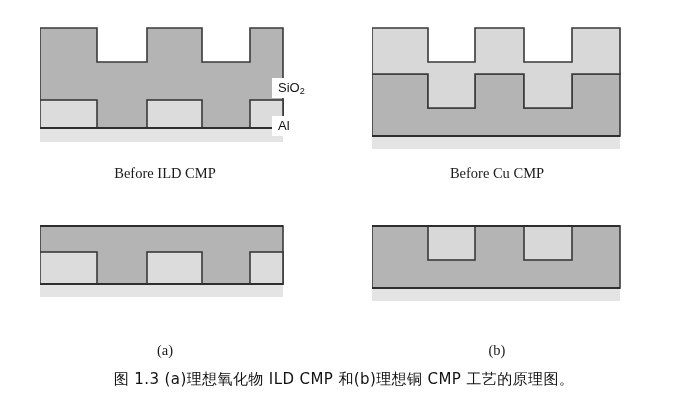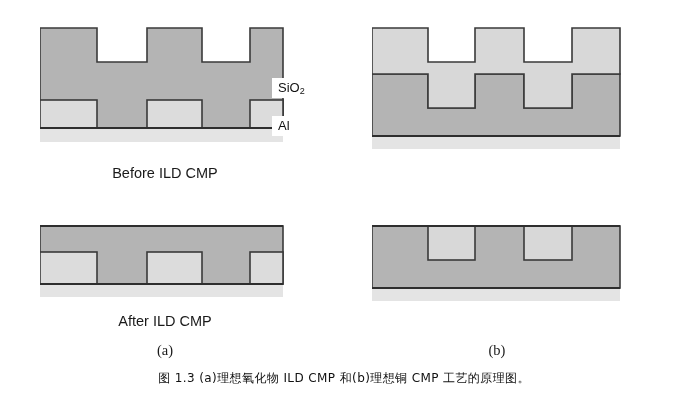--- a/index.html
+++ b/index.html
@@ -54,21 +54,21 @@
     position: relative;
     top: 2px;
   }
 
   #label-sio2-a { left: 232px; top: 60px; }
   #label-al-a   { left: 232px; top: 98px; }
 
   
   .stage-caption {
     position: absolute;
-    font-family: Liberation Sans, sans-serif;
+    font-family: Liberation Serif, serif;
     font-size: 14.5px;
     color: #1a1a1a;
     text-align: center;
     white-space: nowrap;
   }
   #cap-a-before { left: 40px;  top: 165px; width: 250px; }
   #cap-b-before { left: 372px; top: 165px; width: 250px; }
   #cap-a-after  { left: 40px;  top: 313px; width: 250px; }
   #cap-b-after  { left: 372px; top: 313px; width: 250px; }
 
@@ -85,21 +85,21 @@
   #sub-b { left: 372px; top: 342px; width: 250px; }
 
   
   #figure-caption {
     position: absolute;
     left: 0;
     top: 370px;
     width: 688px;
     text-align: center;
     font-family: "DejaVu Sans", sans-serif;
-    font-size: 12px;
+    font-size: 15px;
     color: #111111;
     letter-spacing: 0.4px;
     white-space: nowrap;
   }
 </style>
 </head>
 <body>
 
 <div class="figure-canvas">
 
@@ -165,20 +165,20 @@
       <rect x="56" y="8" width="47" height="34" fill="#d8d8d8" stroke="#3a3a3a" stroke-width="1.6"></rect>
       <rect x="152" y="8" width="48" height="34" fill="#d8d8d8" stroke="#3a3a3a" stroke-width="1.6"></rect>
 
       <line x1="0" y1="8" x2="248" y2="8" stroke="#2e2e2e" stroke-width="2"></line>
 
       <line x1="0" y1="70" x2="248" y2="70" stroke="#2e2e2e" stroke-width="2.2"></line>
     </svg>
   </div>
 
   <div class="stage-caption" id="cap-a-before">Before ILD CMP</div>
-  <div class="stage-caption" id="cap-a-after">After ILD CMP</div>
+  <div class="stage-caption" id="cap-b-before">Before Cu CMP</div>
 
   <div class="subfig-letter" id="sub-a">(a)</div>
   <div class="subfig-letter" id="sub-b">(b)</div>
 
   <div id="figure-caption">图 1.3 (a)理想氧化物 ILD CMP 和(b)理想铜 CMP 工艺的原理图。</div>
 
 </div>
 
 </body></html>

